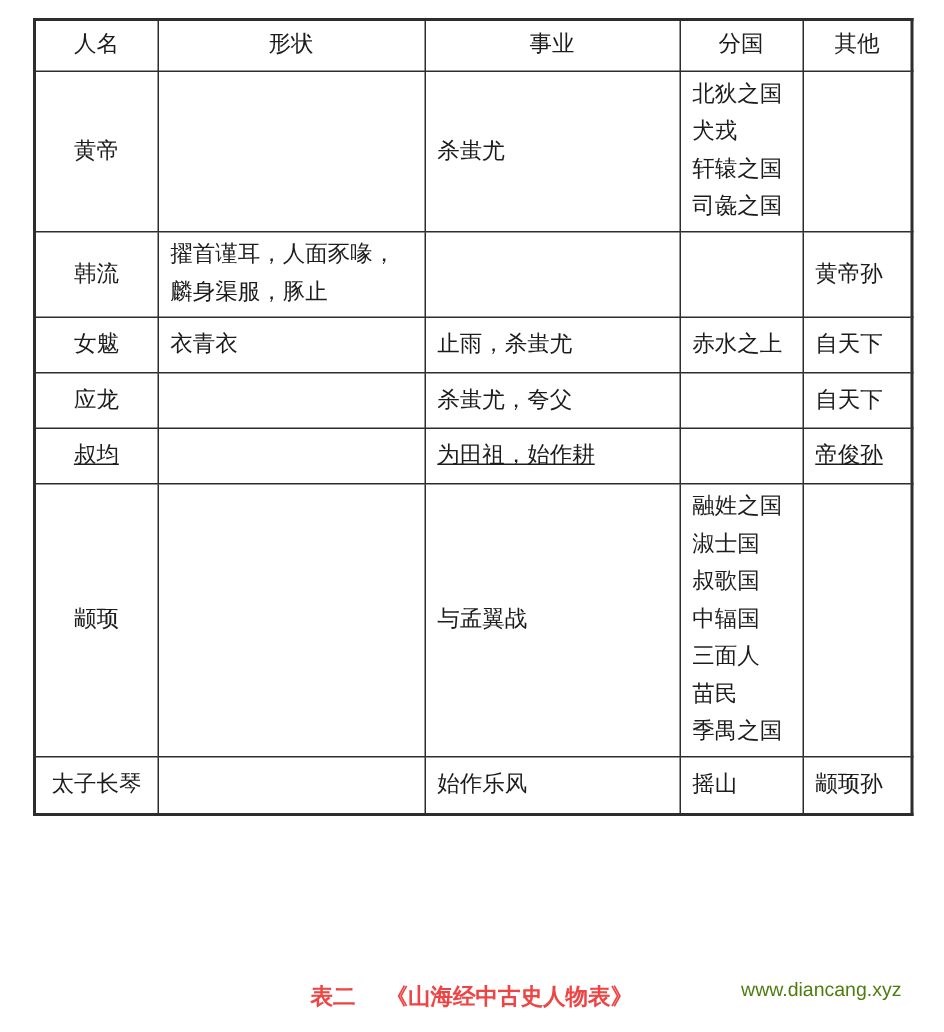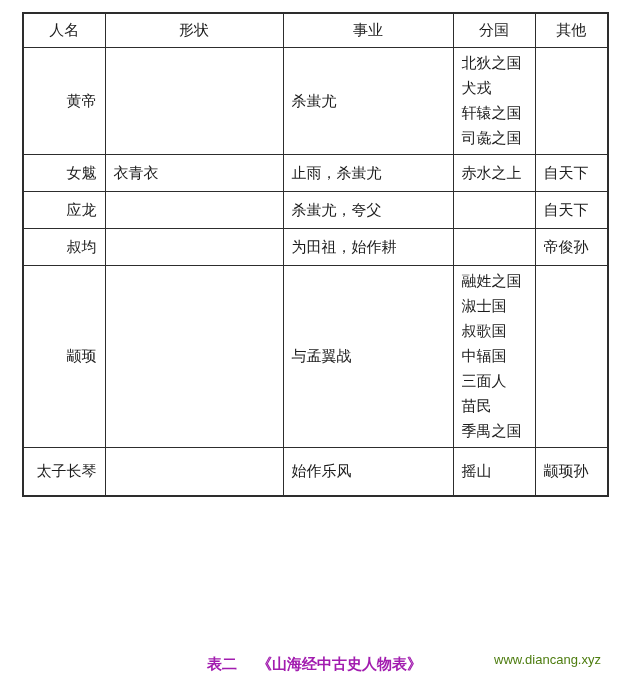--- a/index.html
+++ b/index.html
@@ -24,49 +24,49 @@
   table.main th, table.main td {
     border: 1px solid #2d2d2d;
     font-size: 15px;
     font-weight: normal;
     padding: 3px 8px;
     vertical-align: middle;
     line-height: 25px;
     overflow: hidden;
   }
   th.h { text-align: center; height: 27px; line-height: 27px; padding: 2px 4px; }
-  td.c-name  { text-align: right; padding-left: 4px; padding-right: 4px; }
+  td.c-name  { text-align: center; padding-left: 4px; padding-right: 4px; }
   td.c-shape, td.c-deeds, td.c-states, td.c-other { text-align: left; }
   tr.r0 { height: 107px; }
   tr.r1 { height: 56px; }
   tr.r2 { height: 52px; }
   tr.r3 { height: 55px; }
   tr.r4 { height: 37px; }
   tr.r5 { height: 37px; }
-  tr.r6 { height: 37px; }
+  tr.r6 { height: 37px; text-decoration: underline; }
   tr.r7 { height: 176px; }
-  tr.r8 { height: 48px; }
+  tr.r8 { height: 38px; }
   .state-line { line-height: 25px; }
   .footer {
     position: absolute;
     left: 0;
     top: 650px;
     width: 629px;
     height: 30px;
   }
   .caption {
     position: absolute;
     left: 0;
     top: 5px;
     width: 629px;
     text-align: center;
     font-family: "Liberation Sans", "DejaVu Sans", sans-serif;
     font-weight: bold;
     font-size: 15px;
-    color: #a21caf;
+    color: #ef4444;
   }
   .caption .cap-label { margin-right: 20px; }
   .watermark {
     position: absolute;
     right: 28px;
     top: 2px;
     font-family: "Liberation Sans", "DejaVu Sans", sans-serif;
     font-size: 13px;
     font-weight: normal;
     color: #4d7c0f;
@@ -102,20 +102,27 @@
         <td class="c-deeds">杀蚩尤</td>
         <td class="c-states">
           <div class="state-line">北狄之国</div>
           <div class="state-line">犬戎</div>
           <div class="state-line">轩辕之国</div>
           <div class="state-line">司彘之国</div>
         </td>
         <td class="c-other"></td>
       </tr>
 
+      <tr class="r1">
+        <td class="c-name">韩流</td>
+        <td class="c-shape">擢首谨耳，人面豕喙，麟身渠服，豚止</td>
+        <td class="c-deeds"></td>
+        <td class="c-states"></td>
+        <td class="c-other">黄帝孙</td>
+      </tr>
 
 
 
       <tr class="r4">
         <td class="c-name">女魃</td>
         <td class="c-shape">衣青衣</td>
         <td class="c-deeds">止雨，杀蚩尤</td>
         <td class="c-states">赤水之上</td>
         <td class="c-other">自天下</td>
       </tr>

